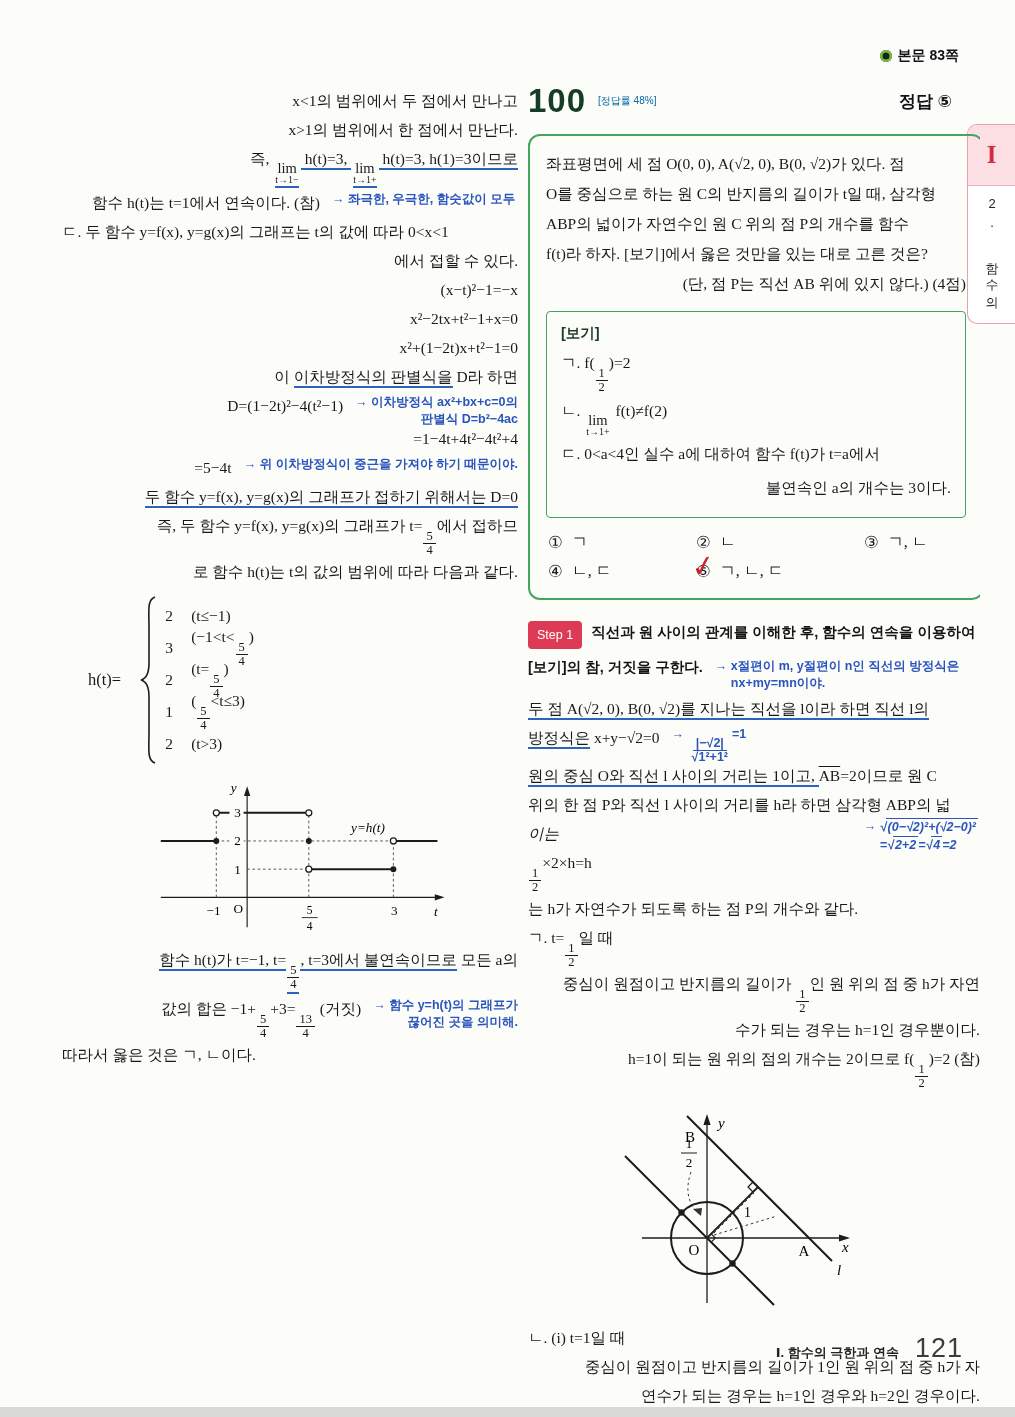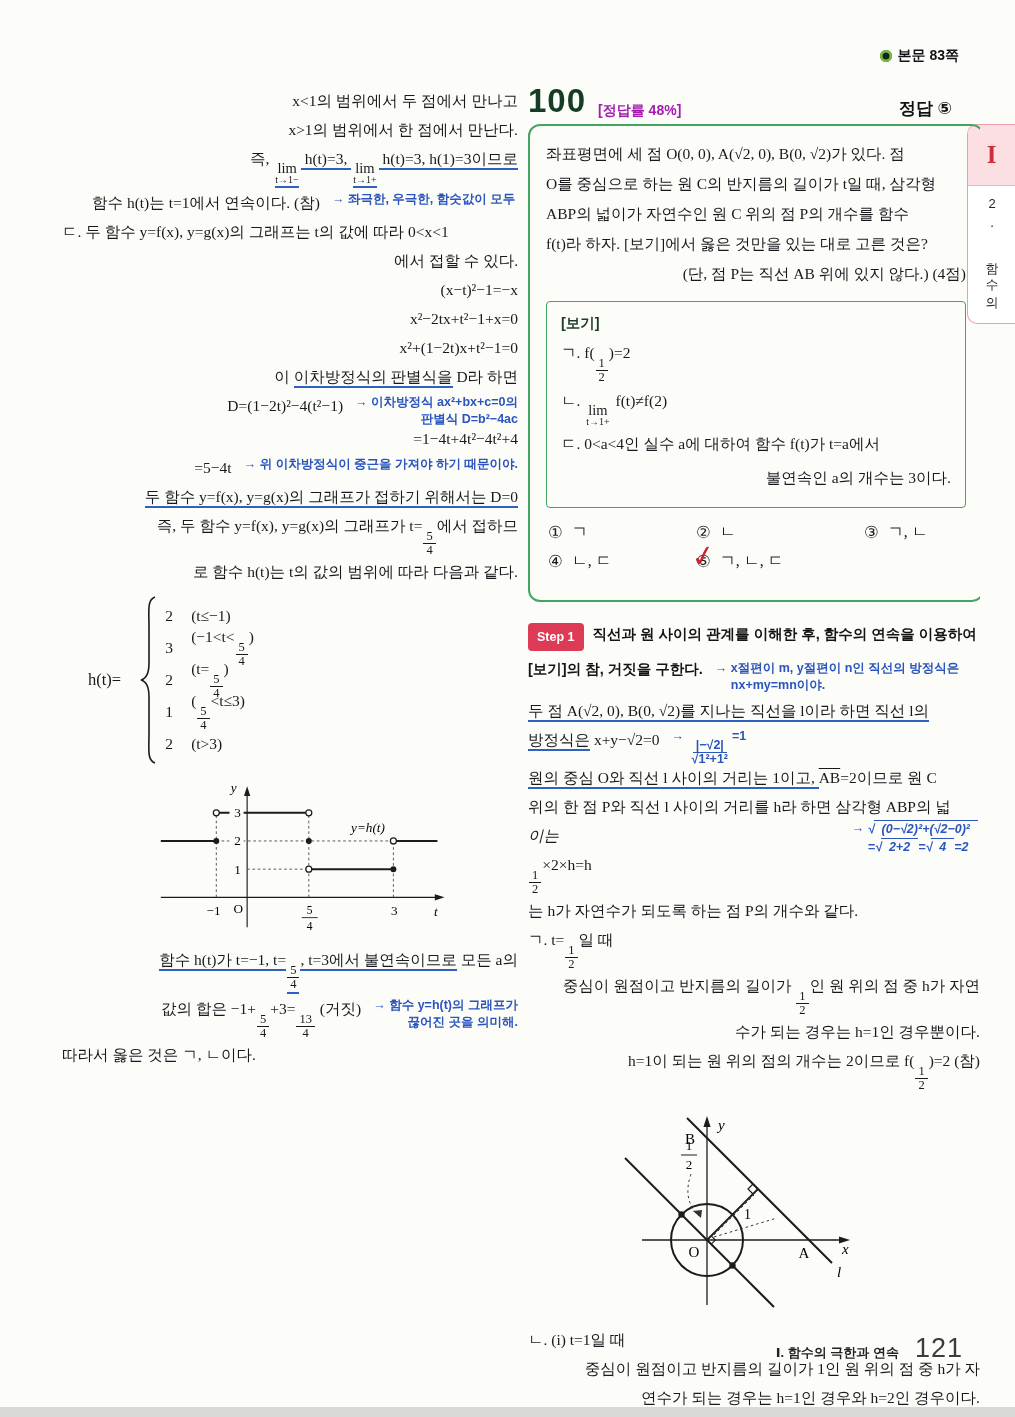--- a/index.html
+++ b/index.html
@@ -28,56 +28,56 @@
   
   .frac{display:inline-flex;flex-direction:column;align-items:center;vertical-align:-9px;margin:0 1px;}
   .fn{font-size:12.5px;line-height:13px;padding:0 3px;border-bottom:1.2px solid currentColor;}
   .fd{font-size:12.5px;line-height:13px;padding:0 3px;}
   .lim{display:inline-flex;flex-direction:column;align-items:center;vertical-align:-9px;margin:0 2px;}
   .limt{font-size:14.5px;line-height:14px;}
   .lims{font-size:10px;line-height:10px;}
   .ov{text-decoration:overline;}
   .sqrt{display:inline-flex;align-items:baseline;}
   .rad{margin-right:-1px;}
-  .sqb{border-top:1.2px solid currentColor;padding:0 8px;}
+  .sqb{border-top:1.2px solid currentColor;padding:0 2px;}
   
   .note{display:inline-flex;flex-direction:column;position:relative;vertical-align:top;margin-left:12px;padding-left:16px;
         color:#2a55bd;font-family:"Liberation Sans","DejaVu Sans",sans-serif;font-size:12.5px;font-weight:bold;
         line-height:16.5px;white-space:nowrap;transform:translateY(3px);}
   .narrow{position:absolute;left:0;top:0;}
   .nabs{position:absolute;right:2px;top:-4px;margin-left:0;}
   
   .pw{display:flex;align-items:center;margin:8px 0 8px 26px;}
   .pw-lhs{font-size:16.5px;margin-right:18px;}
   .pw-rows{display:flex;flex-direction:column;margin-left:6px;}
   .pw-row{display:flex;align-items:center;font-size:15.5px;height:32px;}
   .pw-v{width:26px;}
   
   .graphwrap{margin:8px 0 4px 88px;}
   .diagwrap{margin:8px 0 6px 64px;}
   svg text{font-family:"Liberation Serif","DejaVu Serif",serif;}
   
-  .prob-head{display:flex;align-items:flex-end;gap:12px;font-family:"Liberation Sans","DejaVu Sans",sans-serif;}
+  .prob-head{display:flex;align-items:center;gap:12px;font-family:"Liberation Sans","DejaVu Sans",sans-serif;}
   .prob-num{font-size:33px;font-weight:bold;color:#143d23;letter-spacing:1px;}
-  .prob-rate{font-size:14px;font-weight:bold;color:#a21caf;}
+  .prob-rate{font-size:10px;font-weight:normal;color:#0369a1;}
   .prob-ans{margin-left:auto;margin-right:28px;font-size:17px;font-weight:bold;color:#101216;}
-  .probbox{width:420px;border:2px solid #43a55f;border-radius:12px;padding:13px 16px 28px;margin-top:4px;}
+  .probbox{width:420px;border:2px solid #43a55f;border-radius:12px;padding:13px 16px 16px;margin-top:14px;}
   .probbox .ln{line-height:30px;}
   .boki{border:1.6px solid #43a55f;border-radius:4px;padding:8px 14px 12px;margin-top:12px;}
   .boki-label{font-family:"Liberation Sans",sans-serif;font-weight:bold;font-size:14.5px;color:#1d3b28;line-height:26px;}
   .boki .ln{line-height:34px;}
   .choices{display:grid;grid-template-columns:148px 168px 1fr;row-gap:8px;margin:14px 2px 0;font-size:16px;}
   .choice{display:flex;align-items:center;gap:9px;}
   .cnum{font-size:16.5px;}
   .cnum.checked{position:relative;}
   .checkmark{position:absolute;left:-5px;top:-13px;color:#c9242f;font-size:29px;font-weight:bold;
              transform:rotate(-10deg);font-family:"DejaVu Sans",sans-serif;}
   .stepwrap{margin-top:20px;font-family:"Liberation Sans","DejaVu Sans",sans-serif;}
   .steprow1{display:flex;align-items:flex-start;gap:9px;font-size:14.5px;font-weight:bold;color:#141414;line-height:24px;}
-  .badge{flex:none;background:#dd3a55;color:#fff;font-size:12.5px;font-weight:bold;padding:2px 9px;border-radius:4px;margin-top:1px;}
+  .badge{flex:none;background:#dd3a55;color:#fff;font-size:12.5px;font-weight:normal;padding:2px 9px;border-radius:4px;margin-top:1px;}
   .steprow2{display:flex;align-items:flex-start;font-size:14.5px;font-weight:bold;color:#141414;line-height:24px;margin-top:6px;}
   .sol{margin-top:6px;}
   
   .footer{position:absolute;right:52px;bottom:53px;display:flex;align-items:baseline;gap:16px;
           font-family:"Liberation Sans","DejaVu Sans",sans-serif;}
   .f-sec{font-size:13px;font-weight:bold;color:#222;}
   .f-page{font-size:27px;color:#3c3c3c;letter-spacing:1px;}
   .bstrip{position:absolute;left:0;bottom:0;width:100%;height:10px;background:#d9d9d6;}
 </style>
 </head>

